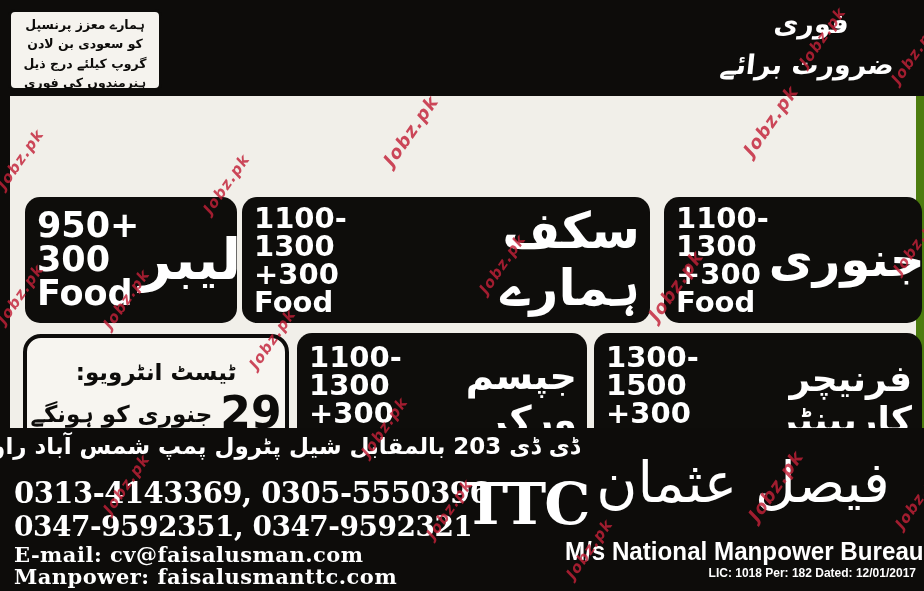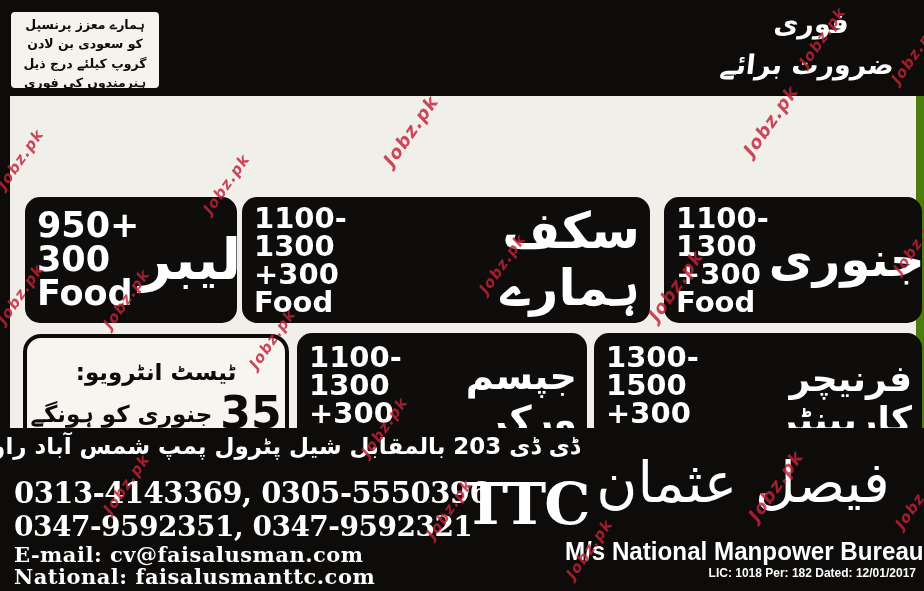--- a/index.html
+++ b/index.html
@@ -185,34 +185,34 @@
       <div class="salary">1300-
 1500
 +300
 Food</div>
       <div class="jtitle">فرنیچر کارپینٹر</div>
     </div>
 
     <div class="test-box">
       <div class="t1">ٹیسٹ انٹرویو:</div>
       <div class="t2">
-        <span class="day">35</span>
+        <span class="day">29</span>
         <span>جنوری کو ہونگے</span>
       </div>
     </div>
 
     <div class="benefits">ڈیوٹی 8 گھنٹے، رہائش، میڈیکل، ٹرانسپورٹ بذمہ کمپنی دیگر مراعات سعودی لیبر لاء کے مطابق</div>
   </div>
 
   <div class="footer">
     <div class="address">ڈی ڈی 203 بالمقابل شیل پٹرول پمپ شمس آباد راولپنڈی</div>
     <div class="phone1">0313-4143369, 0305-5550396</div>
     <div class="phone2">0347-9592351, 0347-9592321</div>
     <div class="email">E-mail: cv@faisalusman.com</div>
-    <div class="website">National: faisalusmanttc.com</div>
+    <div class="website">Manpower: faisalusmanttc.com</div>
     <div class="ttc">TTC</div>
     <div class="faisal">فیصل عثمان</div>
     <div class="bureau">M/s National Manpower Bureau</div>
     <div class="lic">LIC: 1018 Per: 182 Dated: 12/01/2017</div>
   </div>
 
   <span class="wm big" style="left:370px; top:120px;">Jobz.pk</span>
   <span class="wm big" style="left:730px; top:110px;">Jobz.pk</span>
   <span class="wm" style="left:788px; top:28px;">Jobz.pk</span>
   <span class="wm" style="left:880px; top:45px;">Jobz.pk</span>

